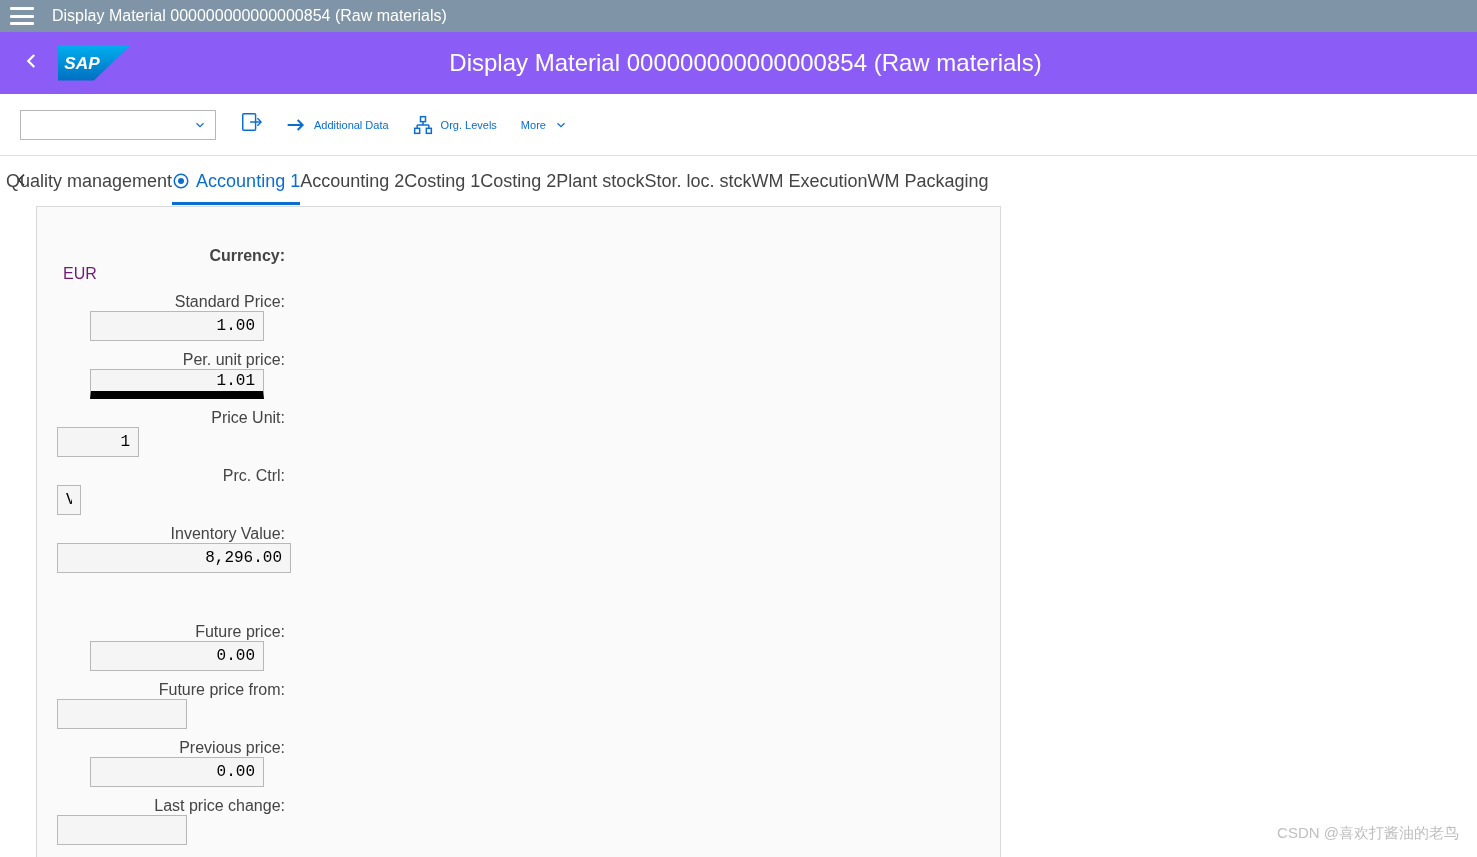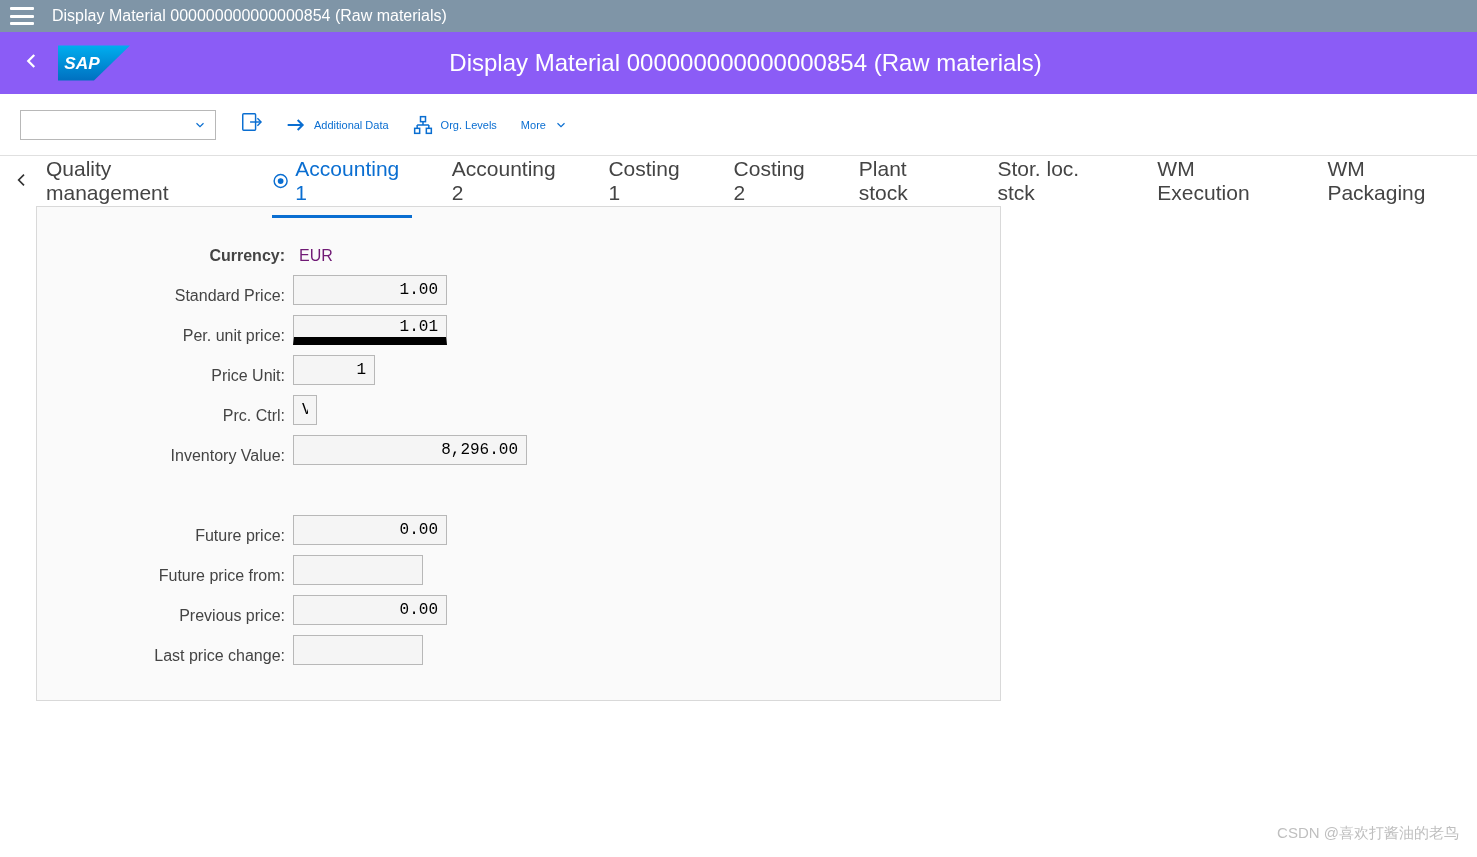--- a/index.html
+++ b/index.html
@@ -16,37 +16,37 @@
   .sap-logo { width: 72px; height: 36px; margin-left: 10px; }
   .header-title { flex: 1; text-align: center; font-size: 24px; font-weight: 400; padding-right: 100px; }
   
   
   .toolbar { height: 62px; display: flex; align-items: center; padding: 0 20px; gap: 24px; border-bottom: 1px solid #e0e0e0; }
   .dropdown-empty { width: 196px; height: 30px; border: 1px solid #b8b8b8; background: #fff; display: flex; align-items: center; justify-content: flex-end; padding: 0 8px; cursor: pointer; }
   .action-icon { color: #0a6ed1; font-size: 20px; cursor: pointer; }
   .action-link { color: #0a6ed1; font-size: 11px; cursor: pointer; display: flex; align-items: center; gap: 8px; }
   
   
-  .tabs { height: 50px; display: flex; align-items: center; padding: 0 14px; gap: 40px; font-size: 21px; }
+  .tabs { height: 50px; display: flex; align-items: center; padding: 0 14px; font-size: 18px; }
   .tab-prev { color: #333; font-size: 20px; cursor: pointer; margin-right: -24px; }
   .tab { color: #444; cursor: pointer; padding: 12px 0; position: relative; display: flex; align-items: center; gap: 6px; }
   .tab.active { color: #0a6ed1; }
   .tab.active::after { content: ""; position: absolute; bottom: -1px; left: 0; right: 0; height: 3px; background: #0a6ed1; }
   .tab-icon { width: 18px; height: 18px; }
   
   
   .content-wrap { padding: 0 20px 0 36px; }
   .panel { border: 1px solid #d9d9d9; background: #fafafa; padding: 40px 20px 20px 20px; width: 965px; min-height: 495px; }
   
-  .form-row { display: flex; align-items: flex-end; margin-bottom: 10px; }
+  .form-row { display: flex; align-items: flex-start; margin-bottom: 10px; flex-direction: column; }
   .form-label { width: 236px; text-align: right; padding-right: 8px; font-size: 16px; color: #444; }
   .form-label.bold { font-weight: 700; }
   .form-value-link { color: #701a75; font-size: 16px; padding-left: 6px; }
   .form-input { height: 30px; border: 1px solid #b8b8b8; background: #f5f5f5; font-family: "Courier New", monospace; font-size: 16px; padding: 0 8px; text-align: right; }
-  .w-mid { width: 154px; }
+  .w-mid { width: 174px; margin-left: 33px; }
   .w-small { width: 82px; }
   .w-tiny { width: 24px; text-align: center; }
   .w-large { width: 234px; }
   .w-date { width: 130px; }
   .highlight-under { border-bottom: 8px solid #000000; }
   
   .gap { height: 40px; }
   
   .watermark { position: fixed; bottom: 14px; right: 18px; color: #bfbfbf; font-size: 15px; }
   

